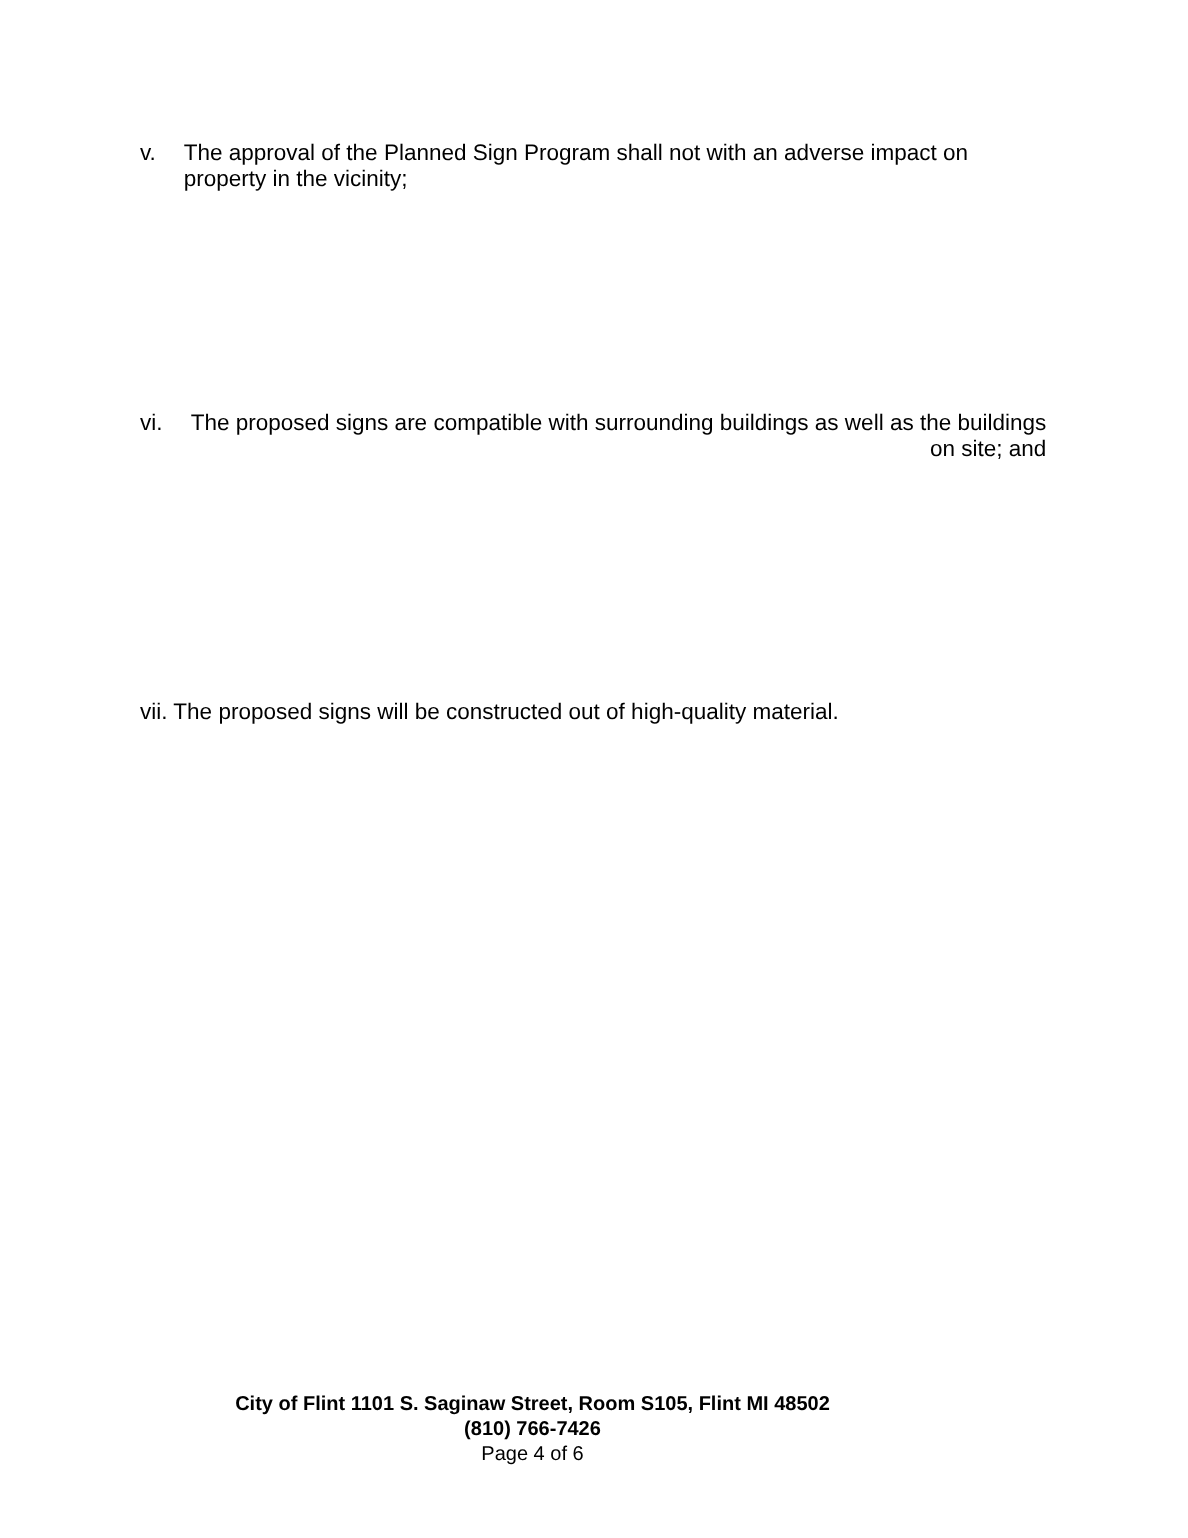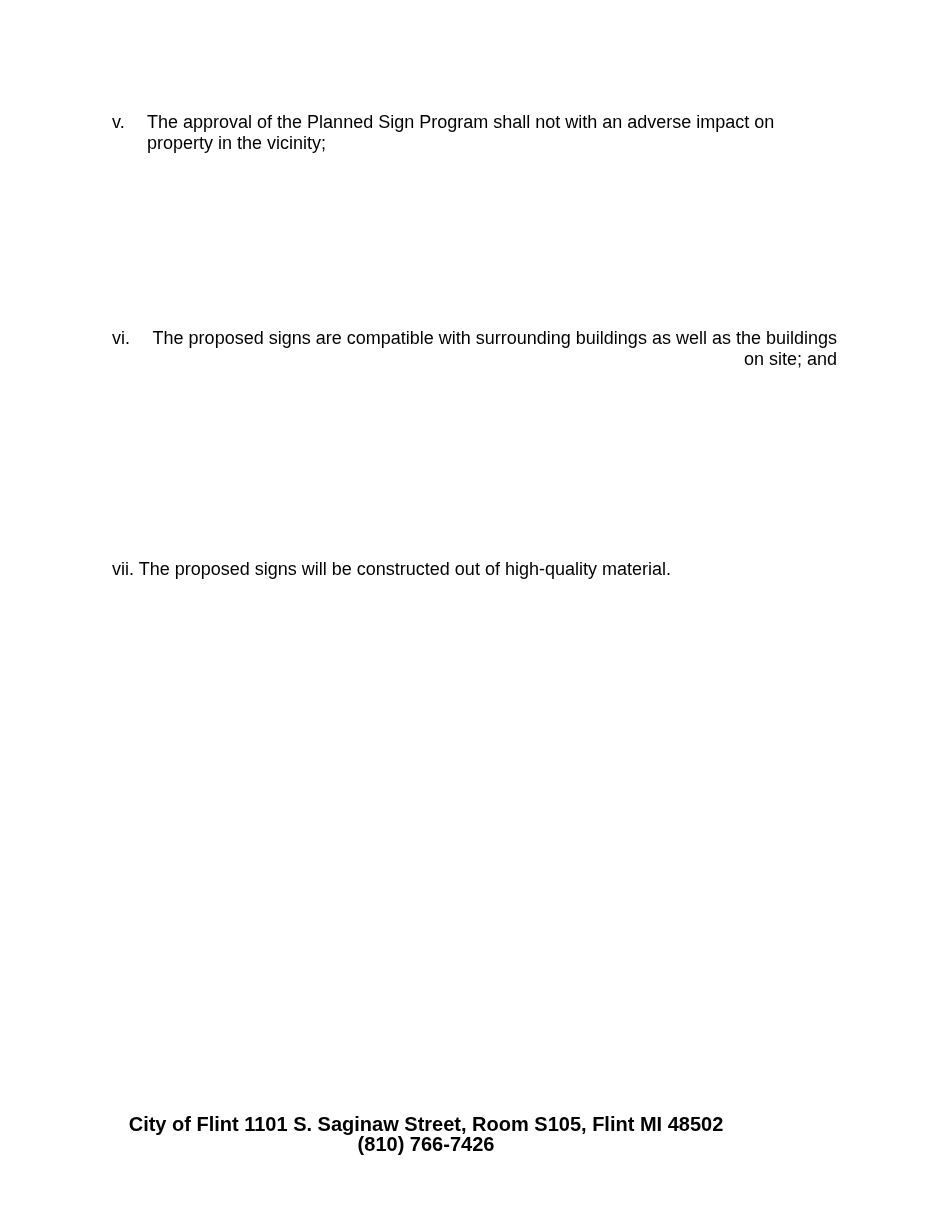--- a/index.html
+++ b/index.html
@@ -2,21 +2,21 @@
 <html><head>
 <meta charset="utf-8">
 <style>
   html, body { margin:0; padding:0; background:#ffffff; }
   body { width:950px; height:1230px; position:relative; overflow:hidden;
          font-family:"Liberation Sans", sans-serif; color:#000; }
   .item { position:absolute; left:112px; width:720px; font-size:18px; line-height:21px; }
   .num { position:absolute; left:0; top:0; }
   .txt { position:absolute; left:35px; top:0; width:690px; }
   .inline { position:absolute; left:112px; font-size:18px; line-height:21px; white-space:nowrap;margin-top:16px; }
-  .footer { position:absolute; left:0; width:852px; text-align:center; font-size:20px; line-height:20px; }
+  .footer { position:absolute; left:0; width:852px; text-align:center; font-size:16px; line-height:20px; }
   .bold { font-weight:bold; }
 </style>
 </head>
 <body>
 
 <div class="item" style="top:112px; height:44px;">
   <span class="num">v.</span>
   <span class="txt">The approval of the Planned Sign Program shall not with an adverse impact on property in the vicinity;</span>
 </div>
 
@@ -26,13 +26,14 @@
 </div>
 
 <div class="inline" style="top:543px;">
   <span>vii.</span>
   <span>The proposed signs will be constructed out of high-quality material.</span>
 </div>
 
 <div class="footer" style="top:1114px;">
   <div class="bold">City of Flint 1101 S. Saginaw Street, Room S105, Flint MI 48502</div>
   <div class="bold">(810) 766-7426</div>
+  <div>Page 4 of 6</div>
 </div>
 
 </body></html>

